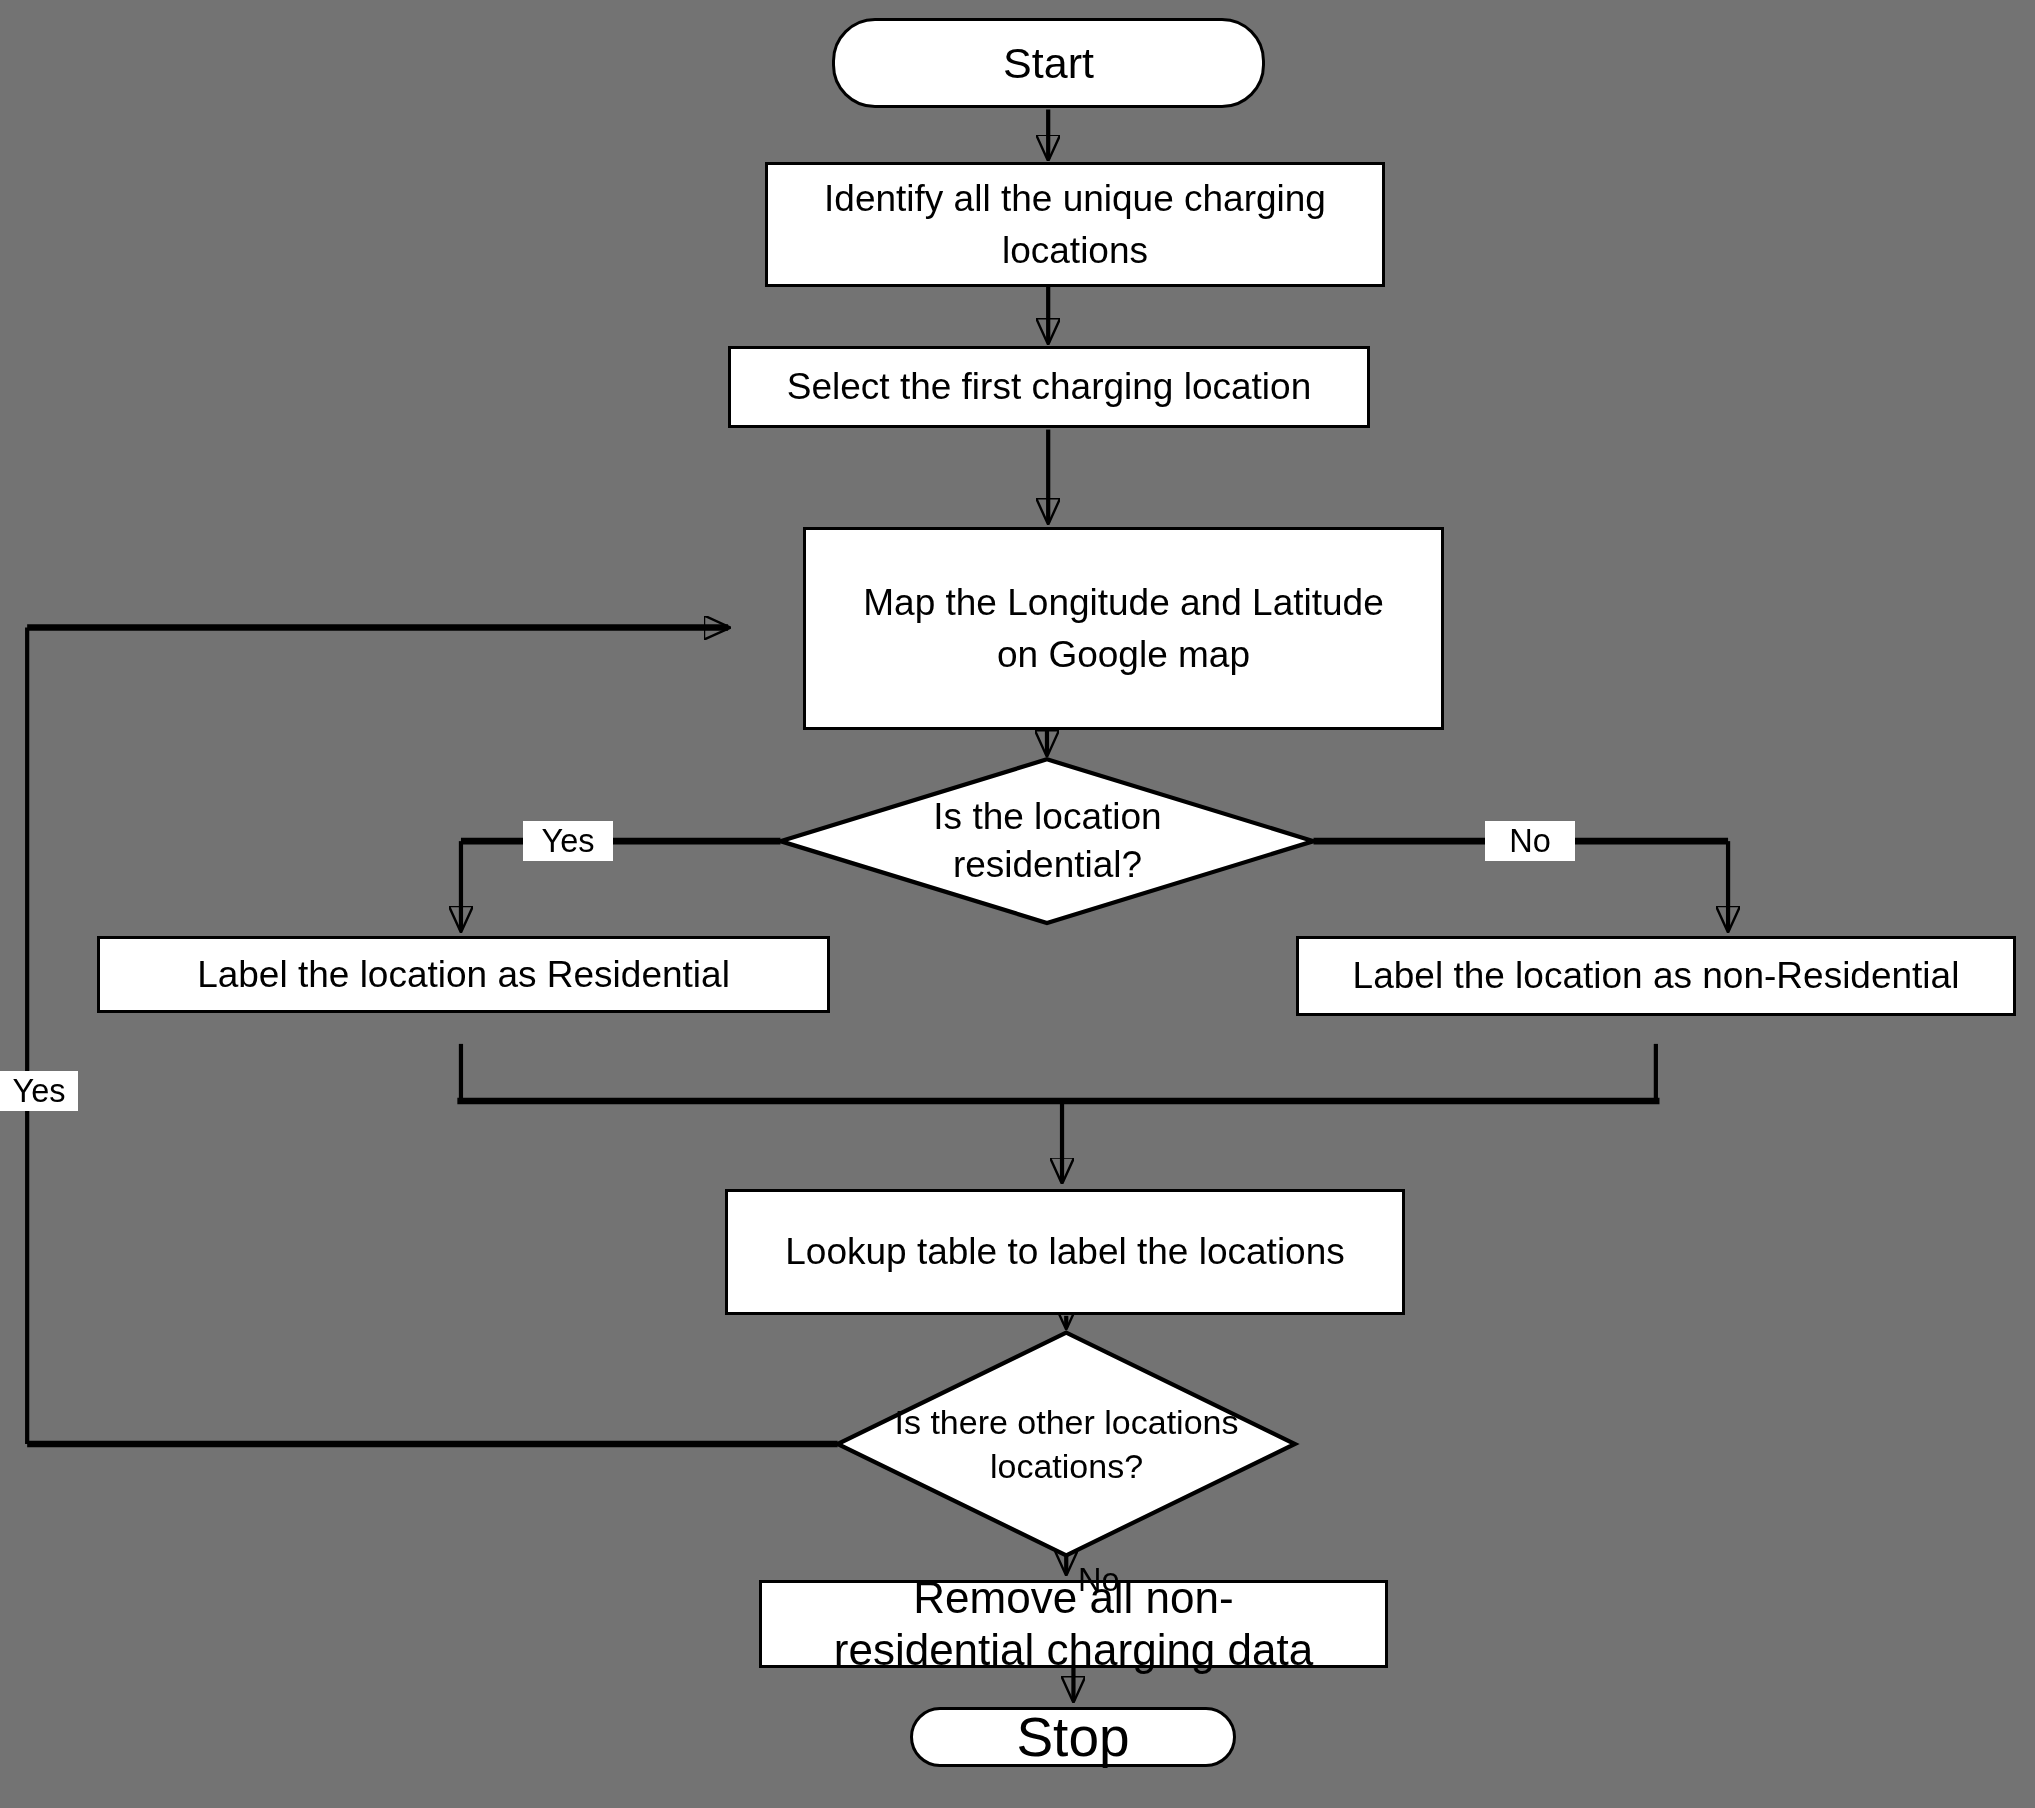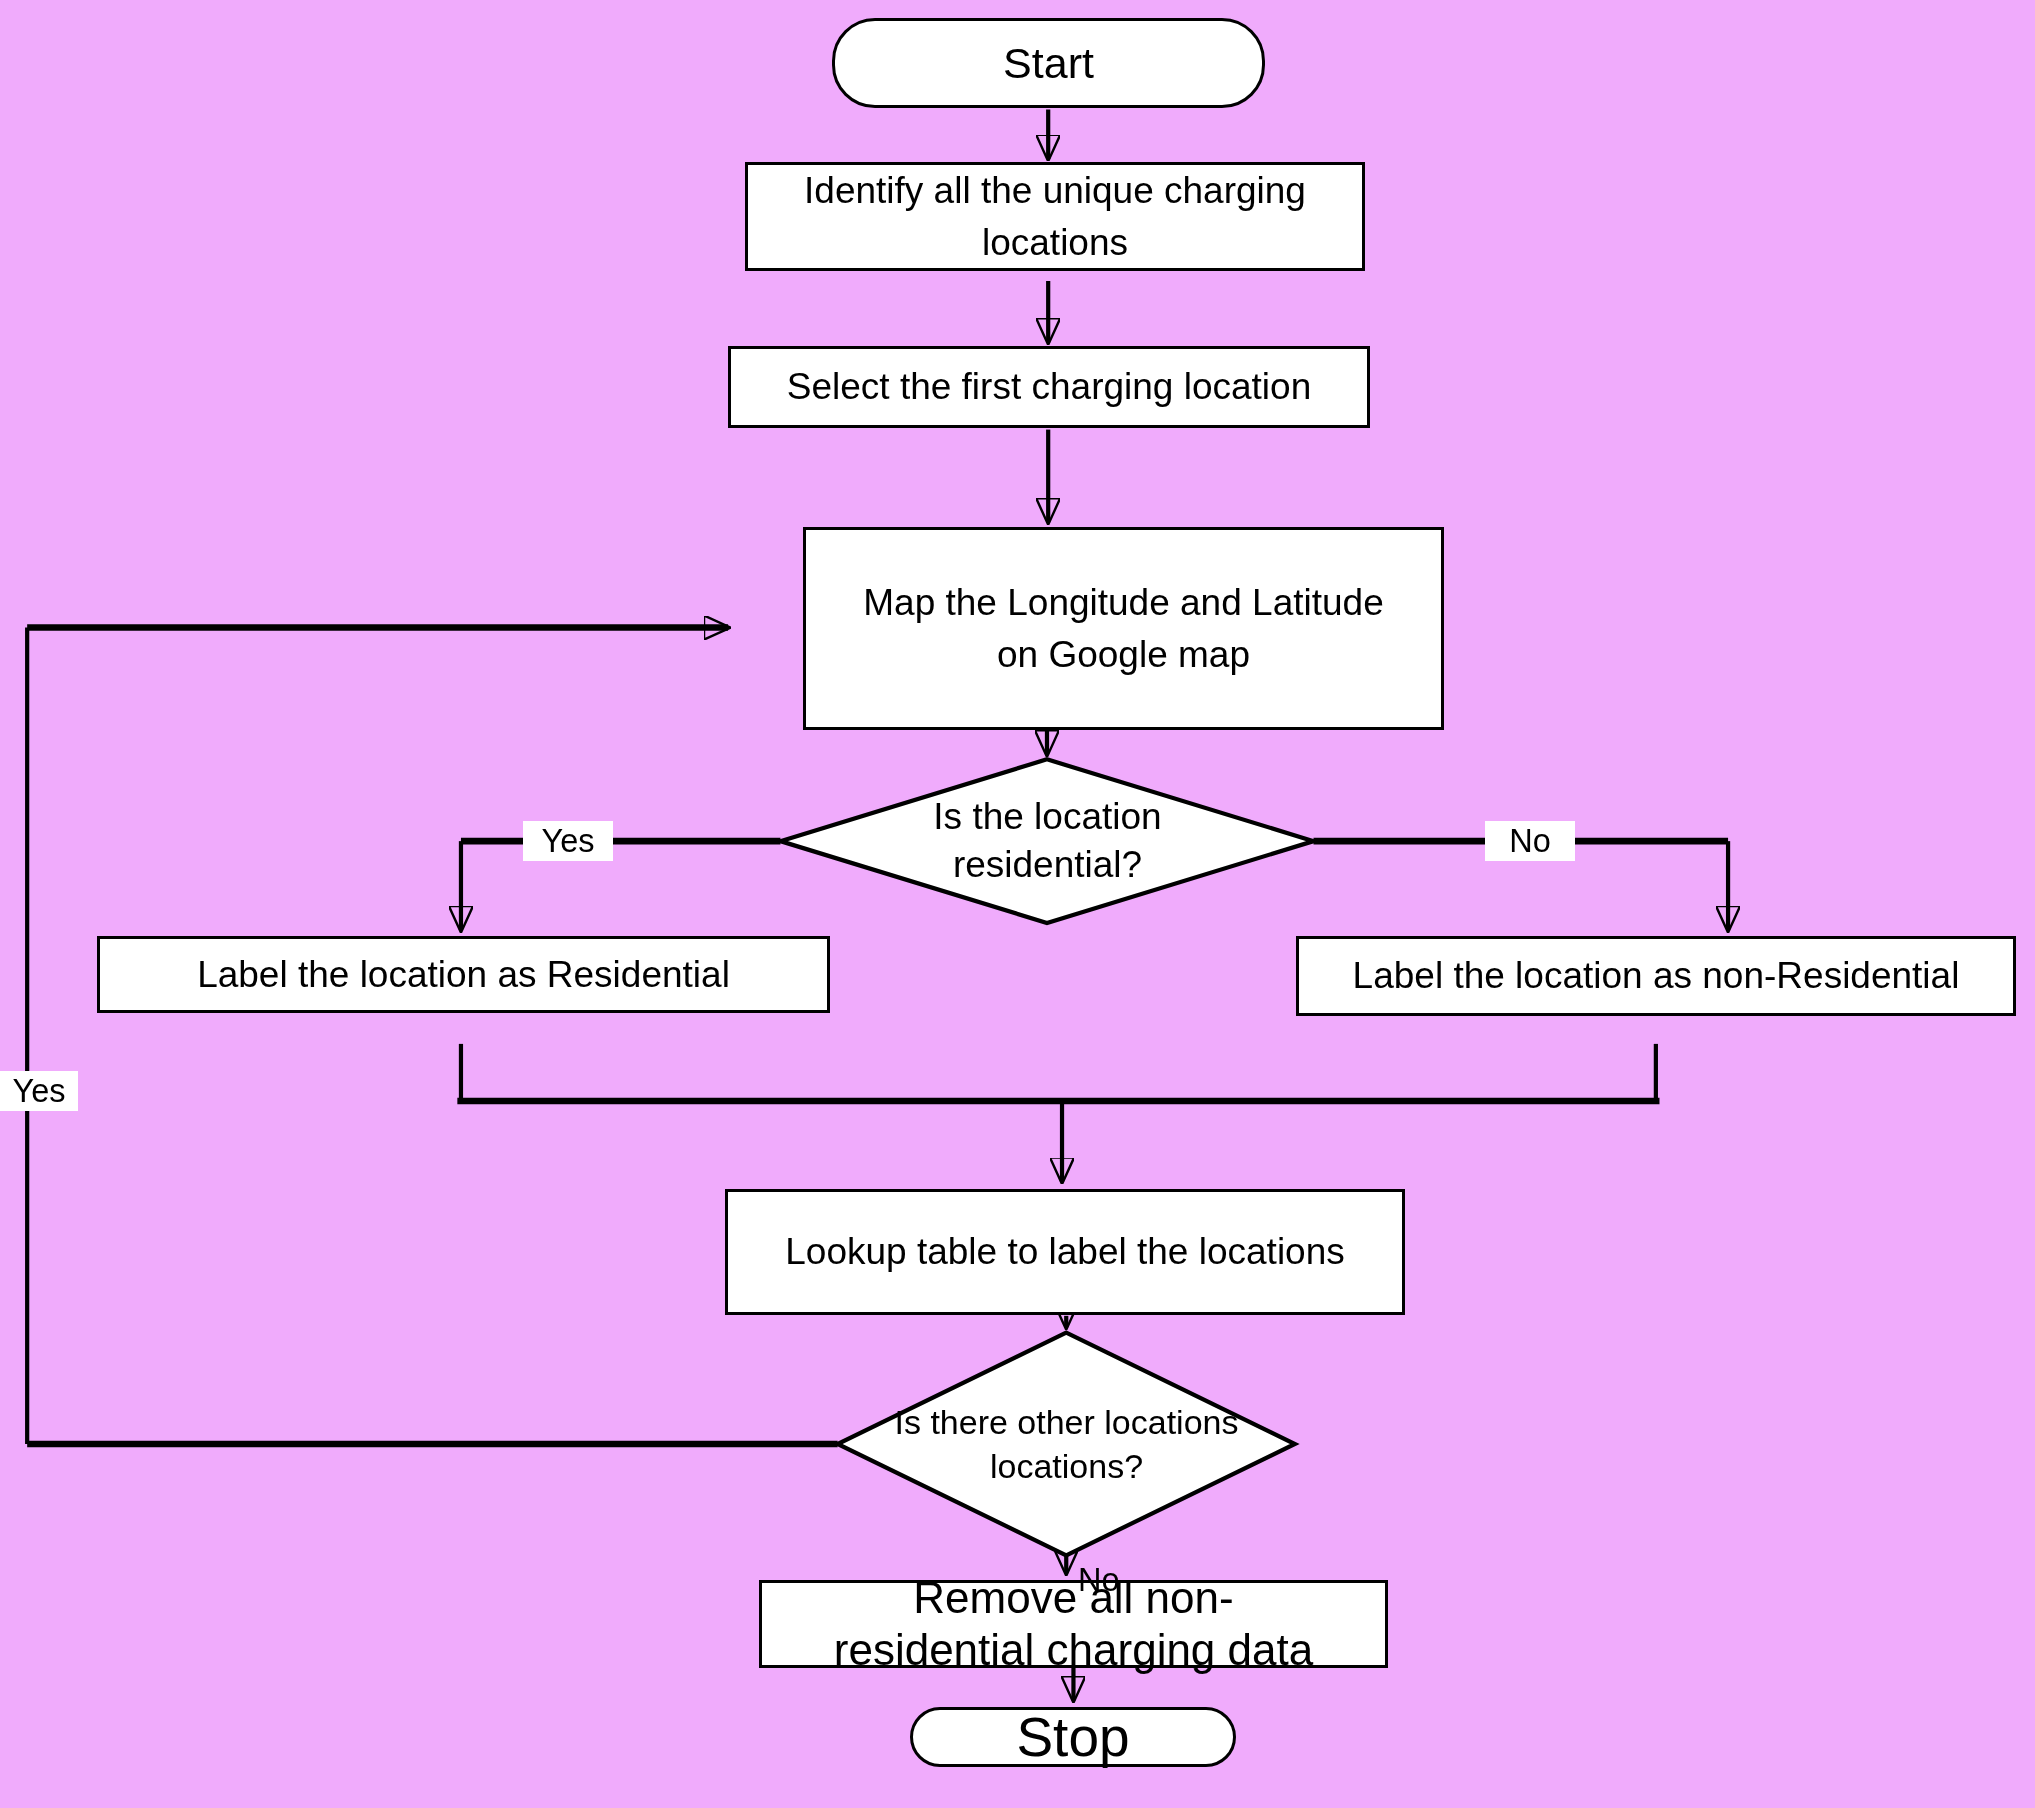--- a/index.html
+++ b/index.html
@@ -4,21 +4,21 @@
 <style>
   html, body {
     margin: 0;
     padding: 0;
     background: #ffffff;
   }
   #canvas {
     position: relative;
     width: 2035px;
     height: 1808px;
-    background: #f0abfc;
+    background: #737373;
     font-family: "Liberation Sans", sans-serif;
     color: #000000;
   }
   #edges {
     position: absolute;
     left: 0; top: 0;
     width: 2035px;
     height: 1808px;
   }
   .node {
@@ -102,21 +102,21 @@
     <path class="thick" d="M45 1043 H1210" marker-end="url(#arrow)"></path>
 
     <polygon class="shape" points="1740,1262 2183,1398 1740,1534 1297,1398"></polygon>
     <polygon class="shape" points="1772,2215 2152,2400 1772,2585 1392,2400"></polygon>
   </svg>
 
   <div class="node terminator" style="left:832px; top:18px; width:433px; height:90px; border-radius:43px;">
     <span>Start</span>
   </div>
 
-  <div class="node process" style="left:745px; top:162px; width:620px; height:109px;">
+  <div class="node process" style="left:765px; top:162px; width:620px; height:125px;">
     <span class="inner" style="width:608px;">Identify all the unique charging locations</span>
   </div>
 
   <div class="node process" style="left:728px; top:346px; width:642px; height:82px;">
     <span>Select the first charging location</span>
   </div>
 
   <div class="node process" style="left:775px; top:527px; width:641px; height:203px;margin-left:28px;">
     <span class="inner" style="width:560px;">Map the Longitude and Latitude on Google map</span>
   </div>

